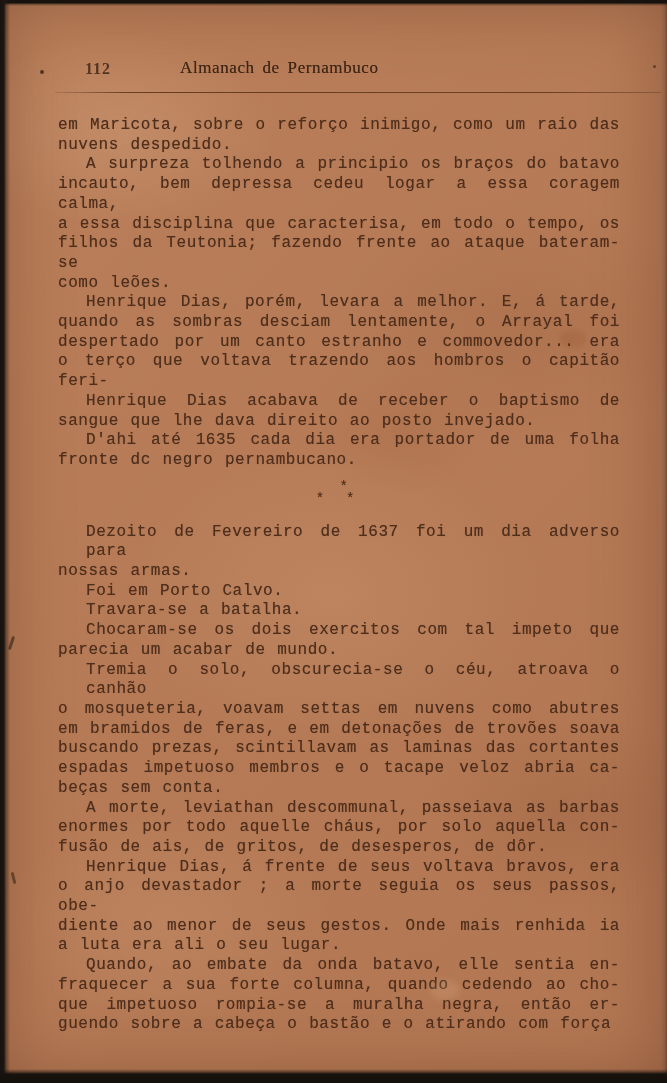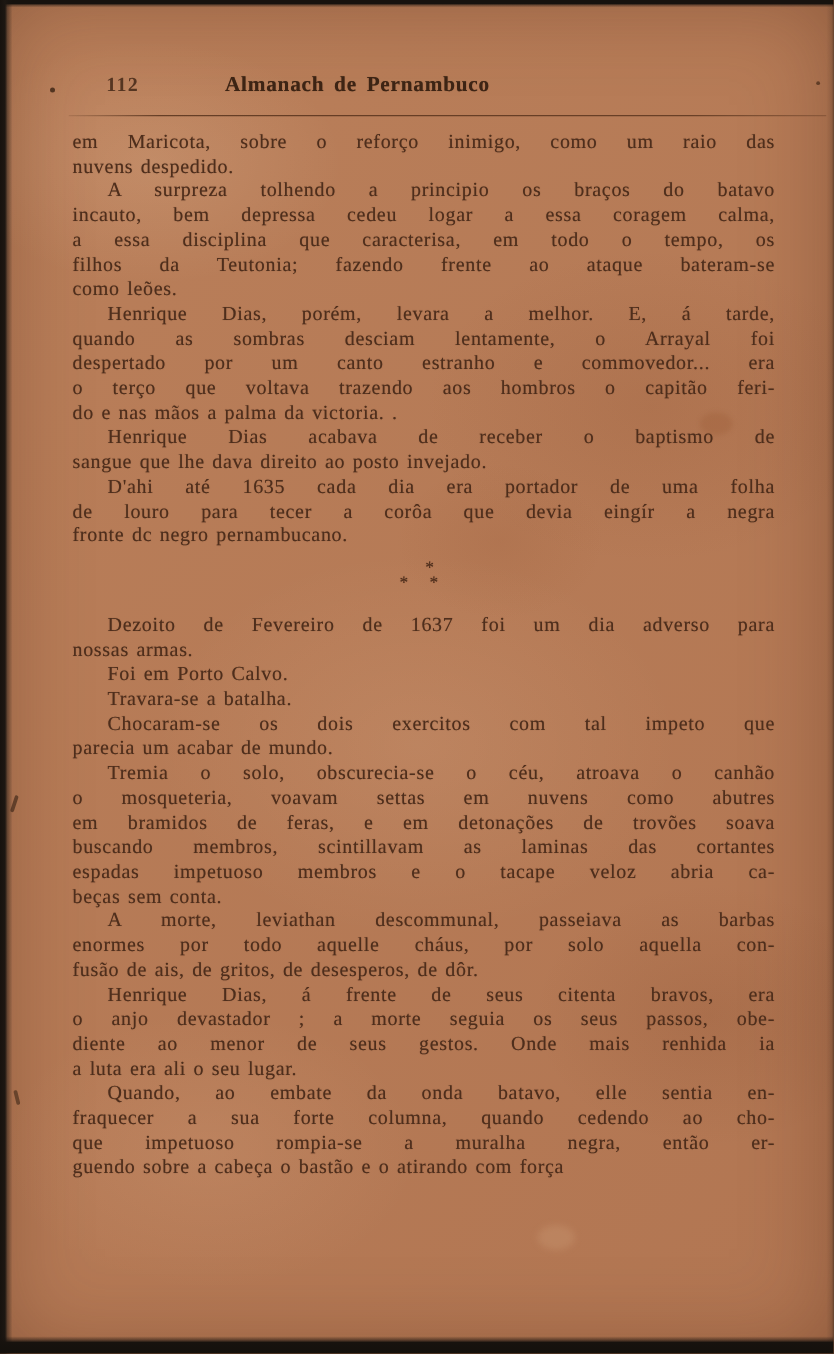--- a/index.html
+++ b/index.html
@@ -27,28 +27,28 @@
   .edge-bottom{left:0;bottom:0;width:100%;height:14px;
     background:linear-gradient(to top,#14100c 0,#17120e 9px,rgba(23,18,14,0.5) 11px,transparent 14px);}
   .edge-left{left:0;top:0;width:10px;height:100%;
     background:linear-gradient(to right,#17120e 0,#1d1712 4px,rgba(29,23,18,0.45) 6px,transparent 10px);}
   .edge-right{right:0;top:0;width:6px;height:100%;
     background:linear-gradient(to left,rgba(23,18,14,0.35) 0,rgba(23,18,14,0.12) 2px,transparent 6px);}
   
   .header{position:absolute;top:58px;left:0;width:100%;height:30px;}
   .pagenum{position:absolute;left:85px;top:2px;font-size:16px;font-weight:bold;
     letter-spacing:1px;color:#44281745;color:#442817;opacity:.85;}
-  .title{position:absolute;left:180px;top:0;font-size:17px;font-weight:bold;
+  .title{position:absolute;left:180px;top:0;font-size:17px;font-weight:normal;
     letter-spacing:0.6px;word-spacing:3px;color:#3d2414;text-shadow:0 0 0.6px rgba(61,36,20,0.6);}
   .rule{position:absolute;top:92px;left:55px;width:606px;height:1px;
     background:linear-gradient(to right, rgba(72,38,18,0.15), rgba(72,38,18,0.75) 12%, rgba(72,38,18,0.7) 82%, rgba(72,38,18,0.3));}
   
-  .bodytext{position:absolute;top:104px;left:58px;width:562px;
+  .bodytext{position:absolute;top:116px;left:58px;width:562px;
     font-size:16px;line-height:19.7px;letter-spacing:0.55px;word-spacing:1.5px;
-    color:#4e2e1c;text-shadow:0 0 0.7px rgba(78,46,28,0.55);}
+    color:#4e2e1c;text-shadow:0 0 0.7px rgba(78,46,28,0.55);font-family:Liberation Mono, monospace;}
   .para{margin:0;}
   .line{text-align:justify;text-align-last:justify;white-space:normal;}
   .line.last{text-align-last:left;}
   .para.indent .line:first-child{padding-left:28px;}
   
   .asterism{margin:10px 0 16px 0;text-align:center;font-size:14px;line-height:12px;
     color:#4e2e1c;height:26px;}
   .ast-top{padding-left:10px;}
   .ast-bottom{letter-spacing:6px;padding-right:2px;}
   
@@ -91,29 +91,27 @@
           <div class="line">incauto, bem depressa cedeu logar a essa coragem calma,</div>
           <div class="line">a essa disciplina que caracterisa, em todo o tempo, os</div>
           <div class="line">filhos da Teutonia; fazendo frente ao ataque bateram-se</div>
           <div class="line last">como leões.</div>
         </div>
         <div class="para indent">
           <div class="line">Henrique Dias, porém, levara a melhor. E, á tarde,</div>
           <div class="line">quando as sombras desciam lentamente, o Arrayal foi</div>
           <div class="line">despertado por um canto estranho e commovedor... era</div>
           <div class="line">o terço que voltava trazendo aos hombros o capitão feri-</div>
-          <div class="line last">do e nas mãos a palma da victoria. .</div>
         </div>
         <div class="para indent">
           <div class="line">Henrique Dias acabava de receber o baptismo de</div>
           <div class="line last">sangue que lhe dava direito ao posto invejado.</div>
         </div>
         <div class="para indent">
           <div class="line">D'ahi até 1635 cada dia era portador de uma folha</div>
-          <div class="line">de louro para tecer a corôa que devia eingír a negra</div>
           <div class="line last">fronte dc negro pernambucano.</div>
         </div>
       </div>
     <div class="asterism">
       <div class="ast-top">*</div>
       <div class="ast-bottom">* *</div>
     </div>
     <div>
         <div class="para indent">
           <div class="line">Dezoito de Fevereiro de 1637 foi um dia adverso para</div>
@@ -126,31 +124,31 @@
           <div class="line last">Travara-se a batalha.</div>
         </div>
         <div class="para indent">
           <div class="line">Chocaram-se os dois exercitos com tal impeto que</div>
           <div class="line last">parecia um acabar de mundo.</div>
         </div>
         <div class="para indent">
           <div class="line">Tremia o solo, obscurecia-se o céu, atroava o canhão</div>
           <div class="line">o mosqueteria, voavam settas em nuvens como abutres</div>
           <div class="line">em bramidos de feras, e em detonações de trovões soava</div>
-          <div class="line">buscando membros, scintillavam as laminas das cortantes</div>
+          <div class="line">buscando prezas, scintillavam as laminas das cortantes</div>
           <div class="line">espadas impetuoso membros e o tacape veloz abria ca-</div>
           <div class="line last">beças sem conta.</div>
         </div>
         <div class="para indent">
           <div class="line">A morte, leviathan descommunal, passeiava as barbas</div>
           <div class="line">enormes por todo aquelle cháus, por solo aquella con-</div>
           <div class="line last">fusão de ais, de gritos, de desesperos, de dôr.</div>
         </div>
         <div class="para indent">
-          <div class="line">Henrique Dias, á frente de seus citenta bravos, era</div>
+          <div class="line">Henrique Dias, á frente de seus voltava bravos, era</div>
           <div class="line">o anjo devastador ; a morte seguia os seus passos, obe-</div>
           <div class="line">diente ao menor de seus gestos. Onde mais renhida ia</div>
           <div class="line last">a luta era ali o seu lugar.</div>
         </div>
         <div class="para indent">
           <div class="line">Quando, ao embate da onda batavo, elle sentia en-</div>
           <div class="line">fraquecer a sua forte columna, quando cedendo ao cho-</div>
           <div class="line">que impetuoso rompia-se a muralha negra, então er-</div>
           <div class="line last">guendo sobre a cabeça o bastão e o atirando com força</div>
         </div>

